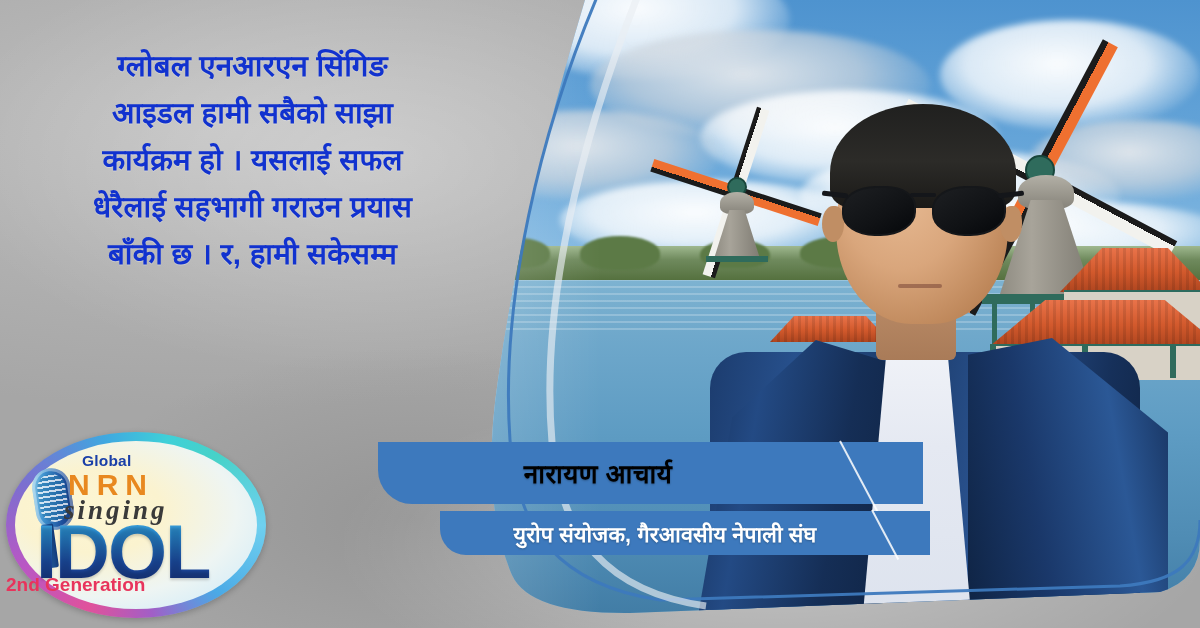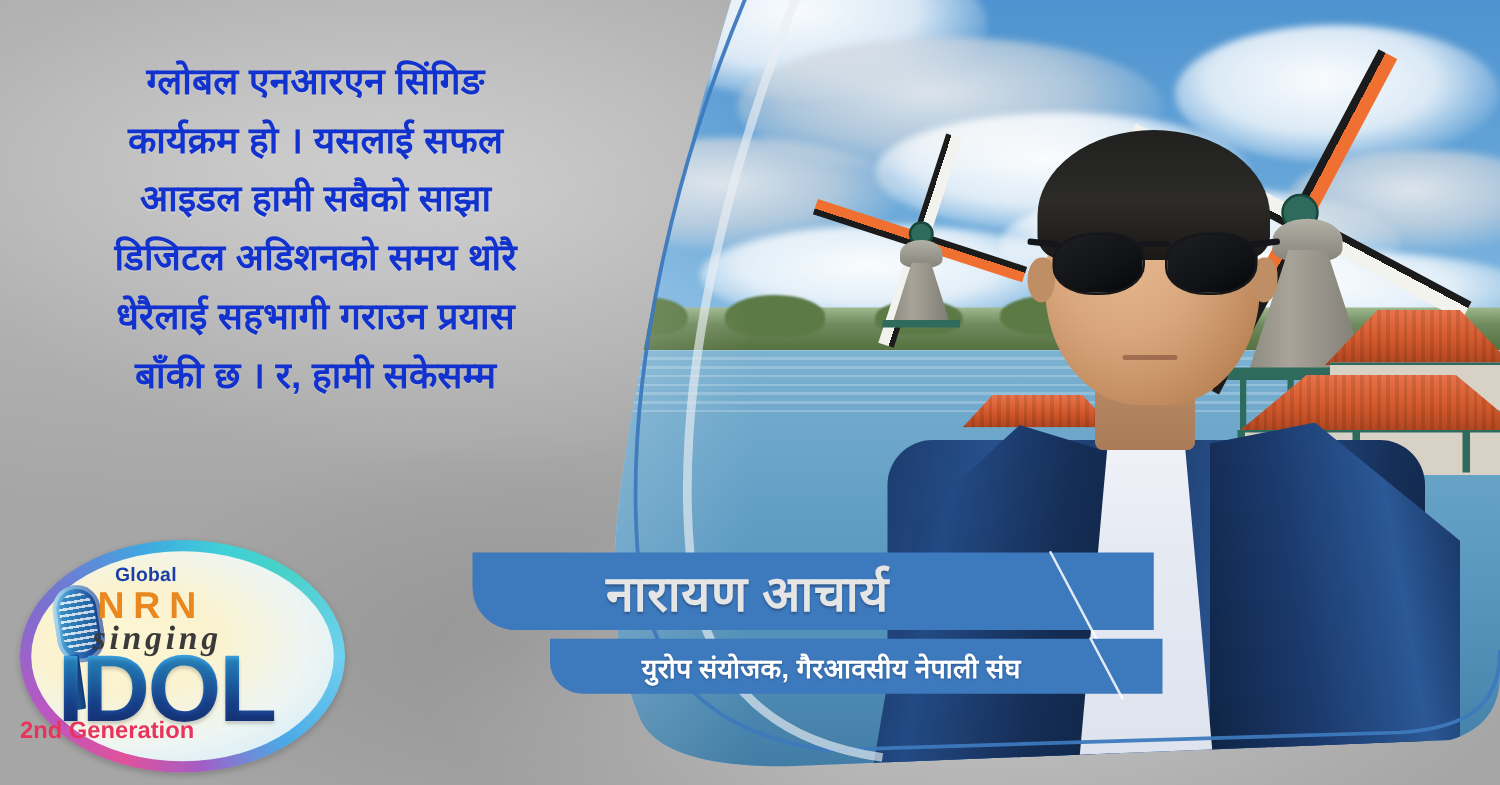--- a/index.html
+++ b/index.html
@@ -244,22 +244,22 @@
     width: 545px; height: 62px;
     background: #3d79bd;
     border-radius: 0 0 0 34px;
     display: flex;
     align-items: center;
     justify-content: center;
     padding-right: 85px;
     box-sizing: border-box;
   }
   .name-banner .txt {
-    color: #e5e5e5;
-    font-size: 40px;
+    color: #000000;
+    font-size: 26px;
     font-weight: 700;
     letter-spacing: .5px;
     text-shadow: 0 1px 2px rgba(0,0,0,.28);
     transform: translateX(-10px);
   }
   .role-banner {
     position: absolute;
     left: 440px; top: 511px;
     width: 490px; height: 44px;
     background: #3d79bd;
@@ -281,21 +281,21 @@
   .banner-slash {
     position: absolute;
     background: rgba(255,255,255,.85);
     height: 2px;
     transform-origin: left center;
   }
 
   
   .logo {
     position: absolute;
-    left: 16px; top: 432px;
+    left: 6px; top: 432px;
     width: 260px; height: 186px;
   }
   .logo-ring {
     position: absolute; inset: 0;
     border-radius: 50%;
     background: conic-gradient(from 210deg,
         #e0529b 0deg, #b957c4 40deg, #7b6fd0 80deg,
         #3fa8e0 130deg, #3fd0d8 170deg, #47d2c8 200deg,
         #6fd0ef 240deg, #4aa9e6 280deg, #a25ec6 320deg, #e0529b 360deg);
     box-shadow: 0 2px 6px rgba(0,0,0,.22);
@@ -484,23 +484,22 @@
     <div style="position:absolute; inset:0; background:linear-gradient(90deg, rgba(255,255,255,.18) 0%, rgba(255,255,255,0) 18%);"></div>
   </div>
 
   <svg style="position:absolute; left:0; top:0; width:1200px; height:628px; pointer-events:none;" viewBox="0 0 1200 628">
     <path d="M 600 -10 C 540 130, 500 300, 510 440 C 516 530, 560 585, 660 600 L 1120 586 C 1180 582, 1200 560, 1200 520" fill="none" stroke="#3d79bd" stroke-width="3" opacity="0.95"></path>
     <path d="M 640 -10 C 580 140, 540 305, 552 442 C 560 536, 608 592, 706 606" fill="none" stroke="#e9eef3" stroke-width="7" opacity="0.65"></path>
   </svg>
 
   <div class="quote">
     <div>ग्लोबल एनआरएन सिंगिङ</div>
+    <div>आइडल हामी सबैको साझा</div>
     <div>कार्यक्रम हो । यसलाई सफल</div>
-    <div>आइडल हामी सबैको साझा</div>
-    <div>डिजिटल अडिशनको समय थोरै</div>
     <div>धेरैलाई सहभागी गराउन प्रयास</div>
     <div>बाँकी छ । र, हामी सकेसम्म</div>
   </div>
 
   <div class="name-banner">
     <span class="txt">नारायण आचार्य</span>
   </div>
   <div class="banner-slash" style="left:840px; top:440px; width:80px; transform:rotate(62deg);"></div>
 
   <div class="role-banner">

